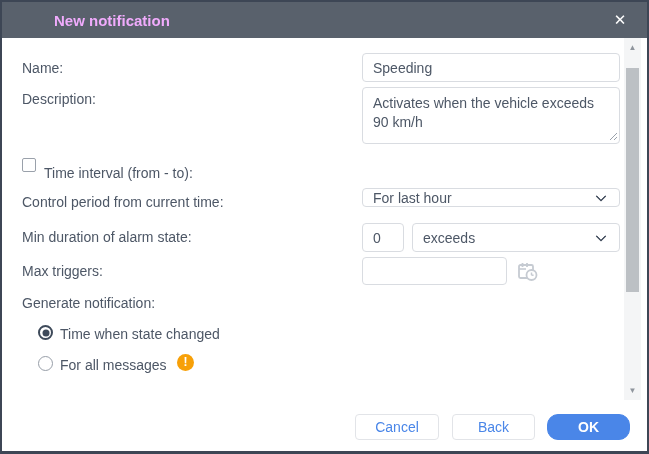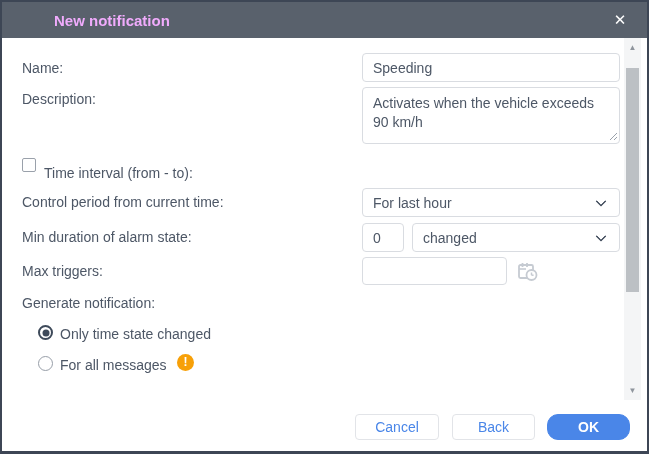--- a/index.html
+++ b/index.html
@@ -99,48 +99,48 @@
   <textarea class="tinput" style="left: 360px; top: 85px; width: 258px; height: 57px;">Activates when the vehicle exceeds 90 km/h</textarea>
   <svg class="resize-handle" style="left:606px; top:129px;" width="10" height="10" viewBox="0 0 10 10">
     <line x1="2" y1="9" x2="9" y2="2" stroke="#9aa1ab" stroke-width="1"></line>
     <line x1="6" y1="9" x2="9" y2="6" stroke="#9aa1ab" stroke-width="1"></line>
   </svg>
 
   <span class="checkbox" style="left:20px; top:156px;"></span>
   <div class="lbl" style="left:42px; top:162px;">Time interval (from - to):</div>
 
   <div class="lbl" style="top:191px;">Control period from current time:</div>
-  <div class="select" style="left:360px; top:186px; width:258px; height:29px;">
+  <div class="select" style="left:360px; top:186px; width:258px; height:19px;">
     <span>For last hour</span>
     <span class="chevron"></span>
   </div>
 
   <div class="lbl" style="top:226px;">Min duration of alarm state:</div>
   <input class="tinput" style="left: 360px; top: 221px; width: 42px; height: 29px;" value="0">
   <div class="select" style="left:410px; top:221px; width:208px; height:29px;">
-    <span>changed</span>
+    <span>exceeds</span>
     <span class="chevron"></span>
   </div>
 
   <div class="lbl" style="top:260px;">Max triggers:</div>
   <input class="tinput" style="left: 360px; top: 255px; width: 145px; height: 28px;" value="">
   <svg class="icon-cal" style="left:515px; top:259px;" width="22" height="21" viewBox="0 0 22 21">
     <rect x="2" y="4" width="14" height="13" rx="1.5" fill="none" stroke="#c6cbd2" stroke-width="1.8"></rect>
     <line x1="5.5" y1="2" x2="5.5" y2="6" stroke="#c6cbd2" stroke-width="1.8"></line>
     <line x1="10" y1="2" x2="10" y2="6" stroke="#c6cbd2" stroke-width="1.8"></line>
     <line x1="2" y1="8" x2="9" y2="8" stroke="#c6cbd2" stroke-width="1.6"></line>
     <circle cx="14.5" cy="14" r="5" fill="#ffffff" stroke="#c6cbd2" stroke-width="1.8"></circle>
     <line x1="14.5" y1="11.5" x2="14.5" y2="14.2" stroke="#c6cbd2" stroke-width="1.5"></line>
     <line x1="14.5" y1="14.2" x2="16.6" y2="14.2" stroke="#c6cbd2" stroke-width="1.5"></line>
   </svg>
 
   <div class="lbl" style="top:292px;">Generate notification:</div>
 
   <span class="radio selected" style="left:36px; top:323px;"></span>
-  <div class="lbl" style="left:58px; top:323px;">Only time state changed</div>
+  <div class="lbl" style="left:58px; top:323px;">Time when state changed</div>
 
   <span class="radio" style="left:36px; top:354px;"></span>
   <div class="lbl" style="left:58px; top:354px;">For all messages</div>
   <span class="warning" style="left:175px; top:352px;">!</span>
 
   <div class="scrollbar">
     <div class="scroll-arrow" style="top:2px;">▲</div>
     <div class="scroll-thumb"></div>
     <div class="scroll-arrow" style="bottom:2px;">▼</div>
   </div>

